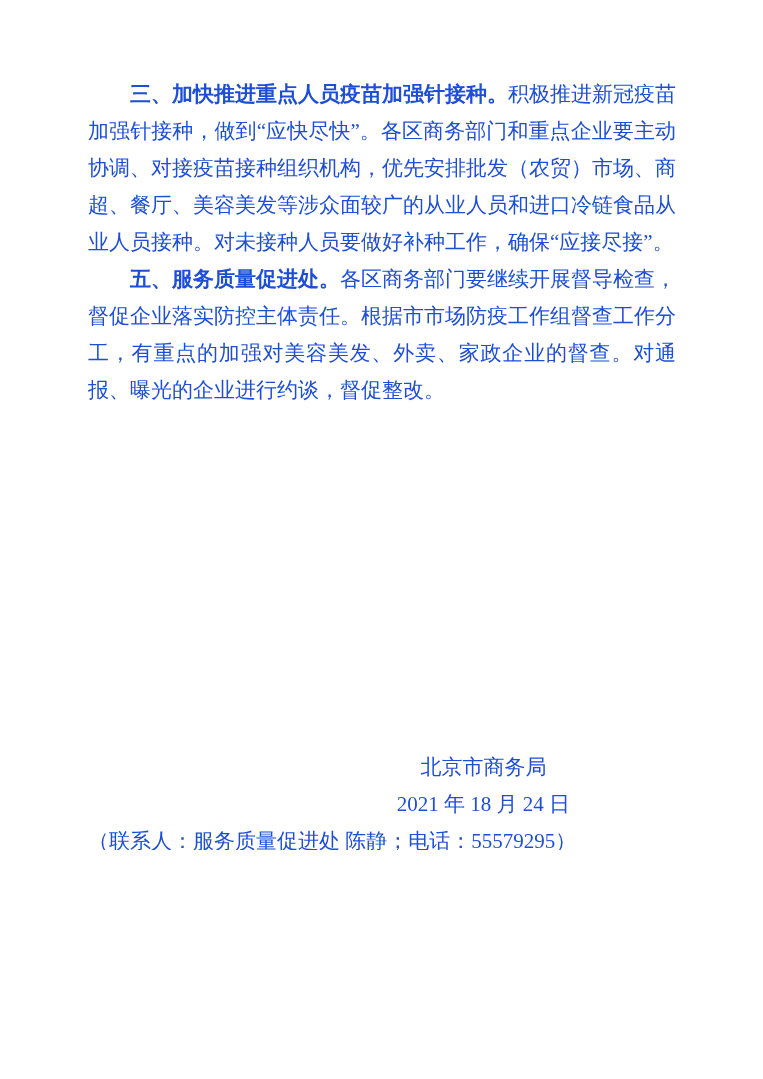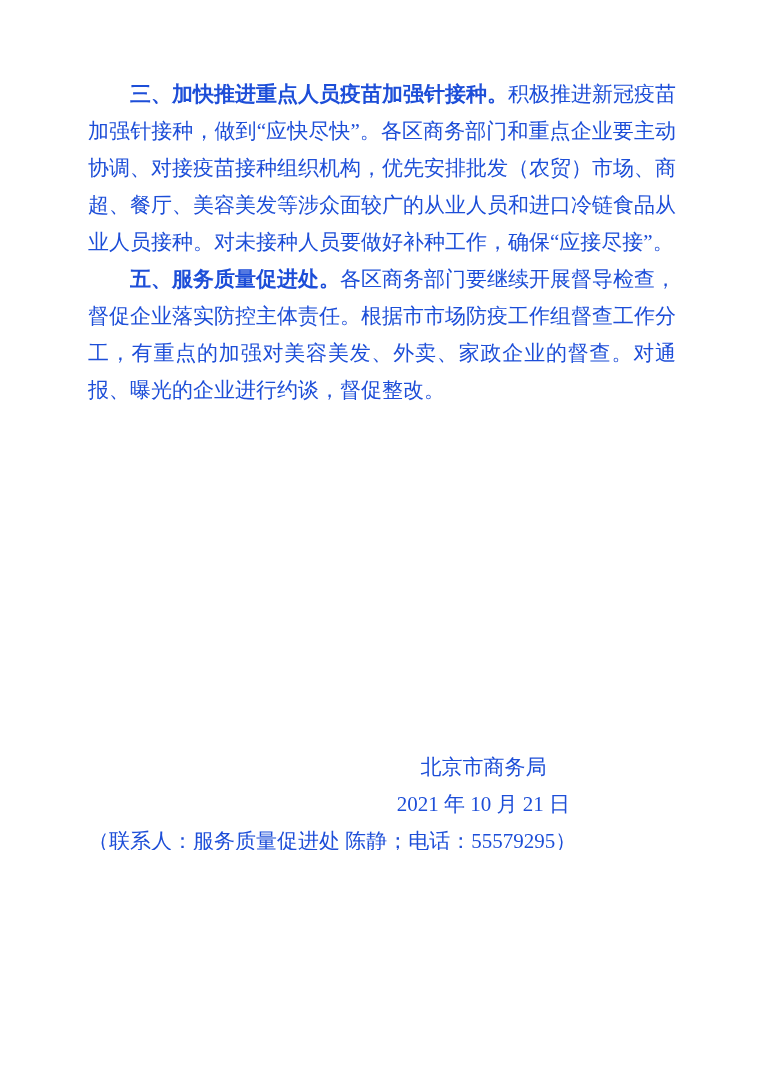--- a/index.html
+++ b/index.html
@@ -65,18 +65,18 @@
     <p class="para"><span class="para-heading">三、加快推进重点人员疫苗加强针接种。</span><span class="para-body">积极推进新冠疫苗加强针接种，做到“应快尽快”。各区商务部门和重点企业要主动协调、对接疫苗接种组织机构，优先安排批发（农贸）市场、商超、餐厅、美容美发等涉众面较广的从业人员和进口冷链食品从业人员接种。对未接种人员要做好补种工作，确保“应接尽接”。</span></p>
 
 
     <p class="para"><span class="para-heading">五、服务质量促进处。</span><span class="para-body">各区商务部门要继续开展督导检查，督促企业落实防控主体责任。根据市市场防疫工作组督查工作分工，有重点的加强对美容美发、外卖、家政企业的督查。对通报、曝光的企业进行约谈，督促整改。</span></p>
 
   </div>
 
   <div class="closing">
     <div class="sign-block">
       <div class="signer-line">北京市商务局</div>
-      <div class="date-line">2021 年 10 月 21 日</div>
+      <div class="date-line">2021 年 18 月 24 日</div>
     </div>
     <div class="contact-line">（联系人：服务质量促进处 陈静；电话：55579295）</div>
   </div>
 
 </div>
 
 </body></html>

